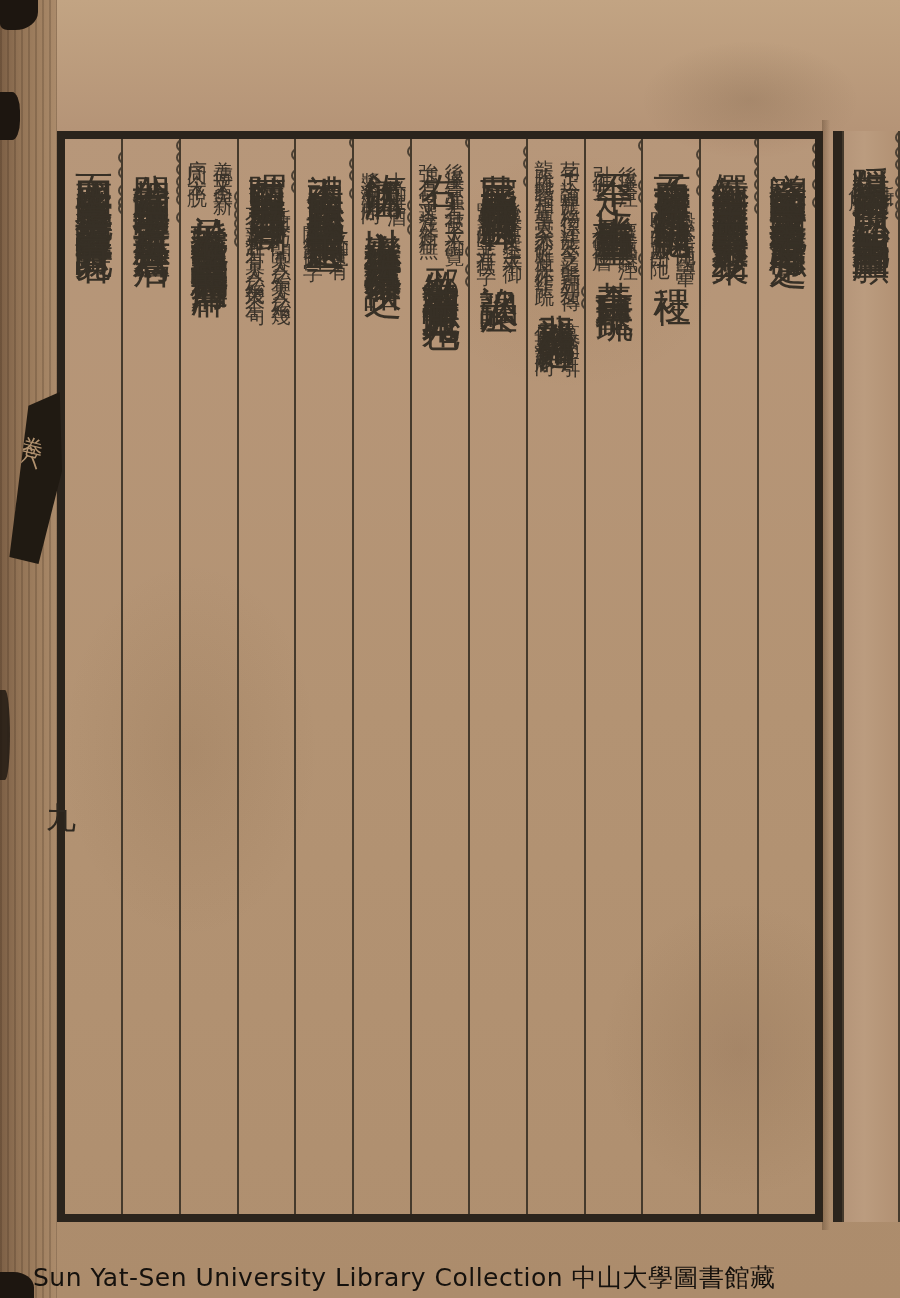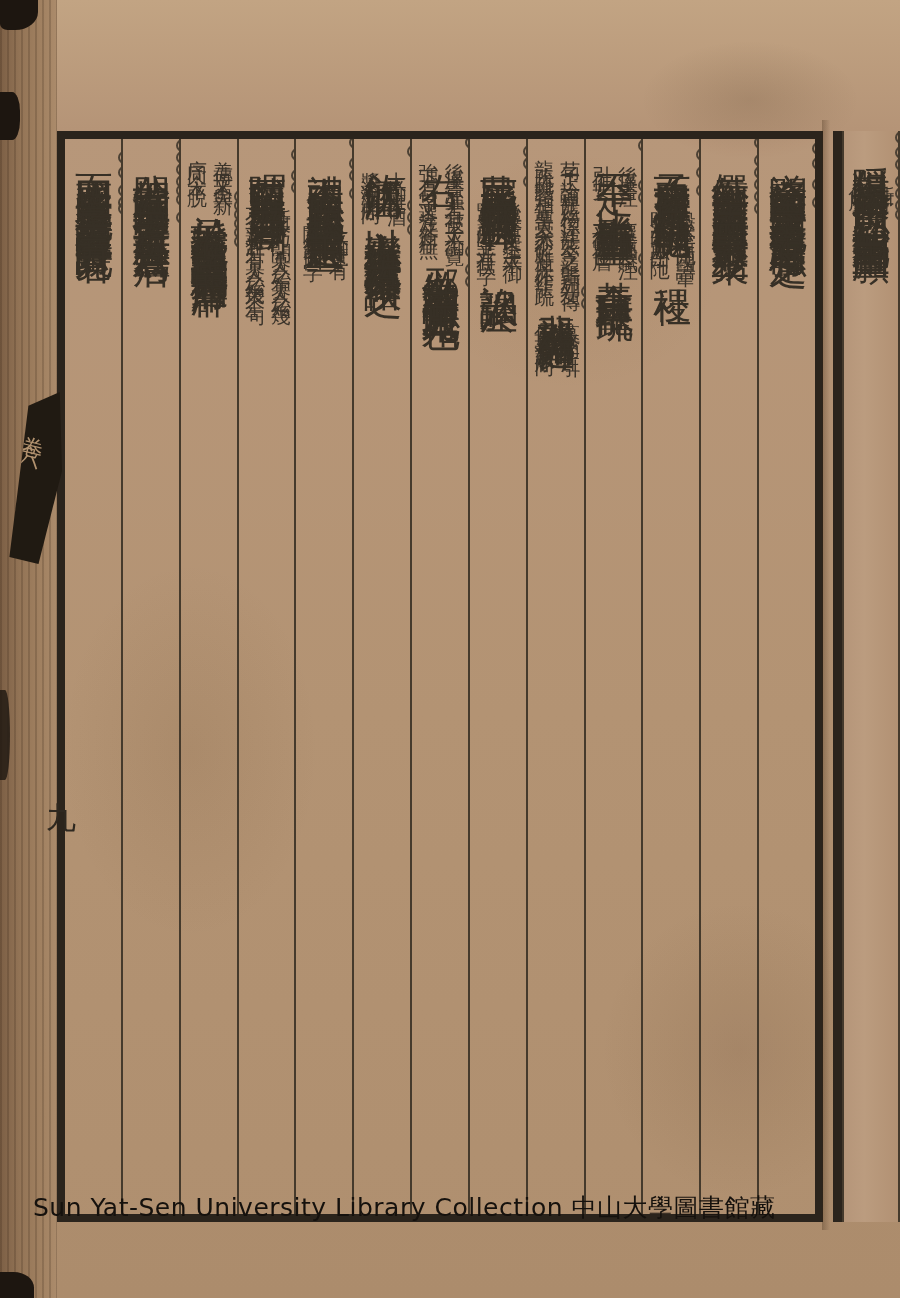--- a/index.html
+++ b/index.html
@@ -51,21 +51,21 @@
           background:linear-gradient(90deg,rgba(55,35,16,.30),rgba(0,0,0,0) 70%);}
 
   
   .adjacent{position:absolute;left:833px;top:131px;width:67px;height:1091px;box-sizing:border-box;
             border-left:9px solid #2b241c;border-right:2px solid #453a2c;
             background:linear-gradient(90deg,#b59579 0%,#bb9c7f 40%,#b29173 100%);}
   .adjacent .tcol{border-left:2px solid #453a2c;border-right:none;}
   .adjacent .cols{justify-content:flex-start;}
 
   
-  .watermark{position:absolute;left:33px;top:1191px;font-size:25px;color:#15110d;z-index:5;
+  .watermark{position:absolute;left:33px;top:1261px;font-size:25px;color:#15110d;z-index:5;
              font-family:"DejaVu Sans","Liberation Sans",sans-serif;letter-spacing:.5px;white-space:nowrap;}
 </style>
 </head>
 <body>
 
 <div class="stage">
 
   <div class="stain s1"></div>
   <div class="stain s2"></div>
   <div class="stain s3"></div>

